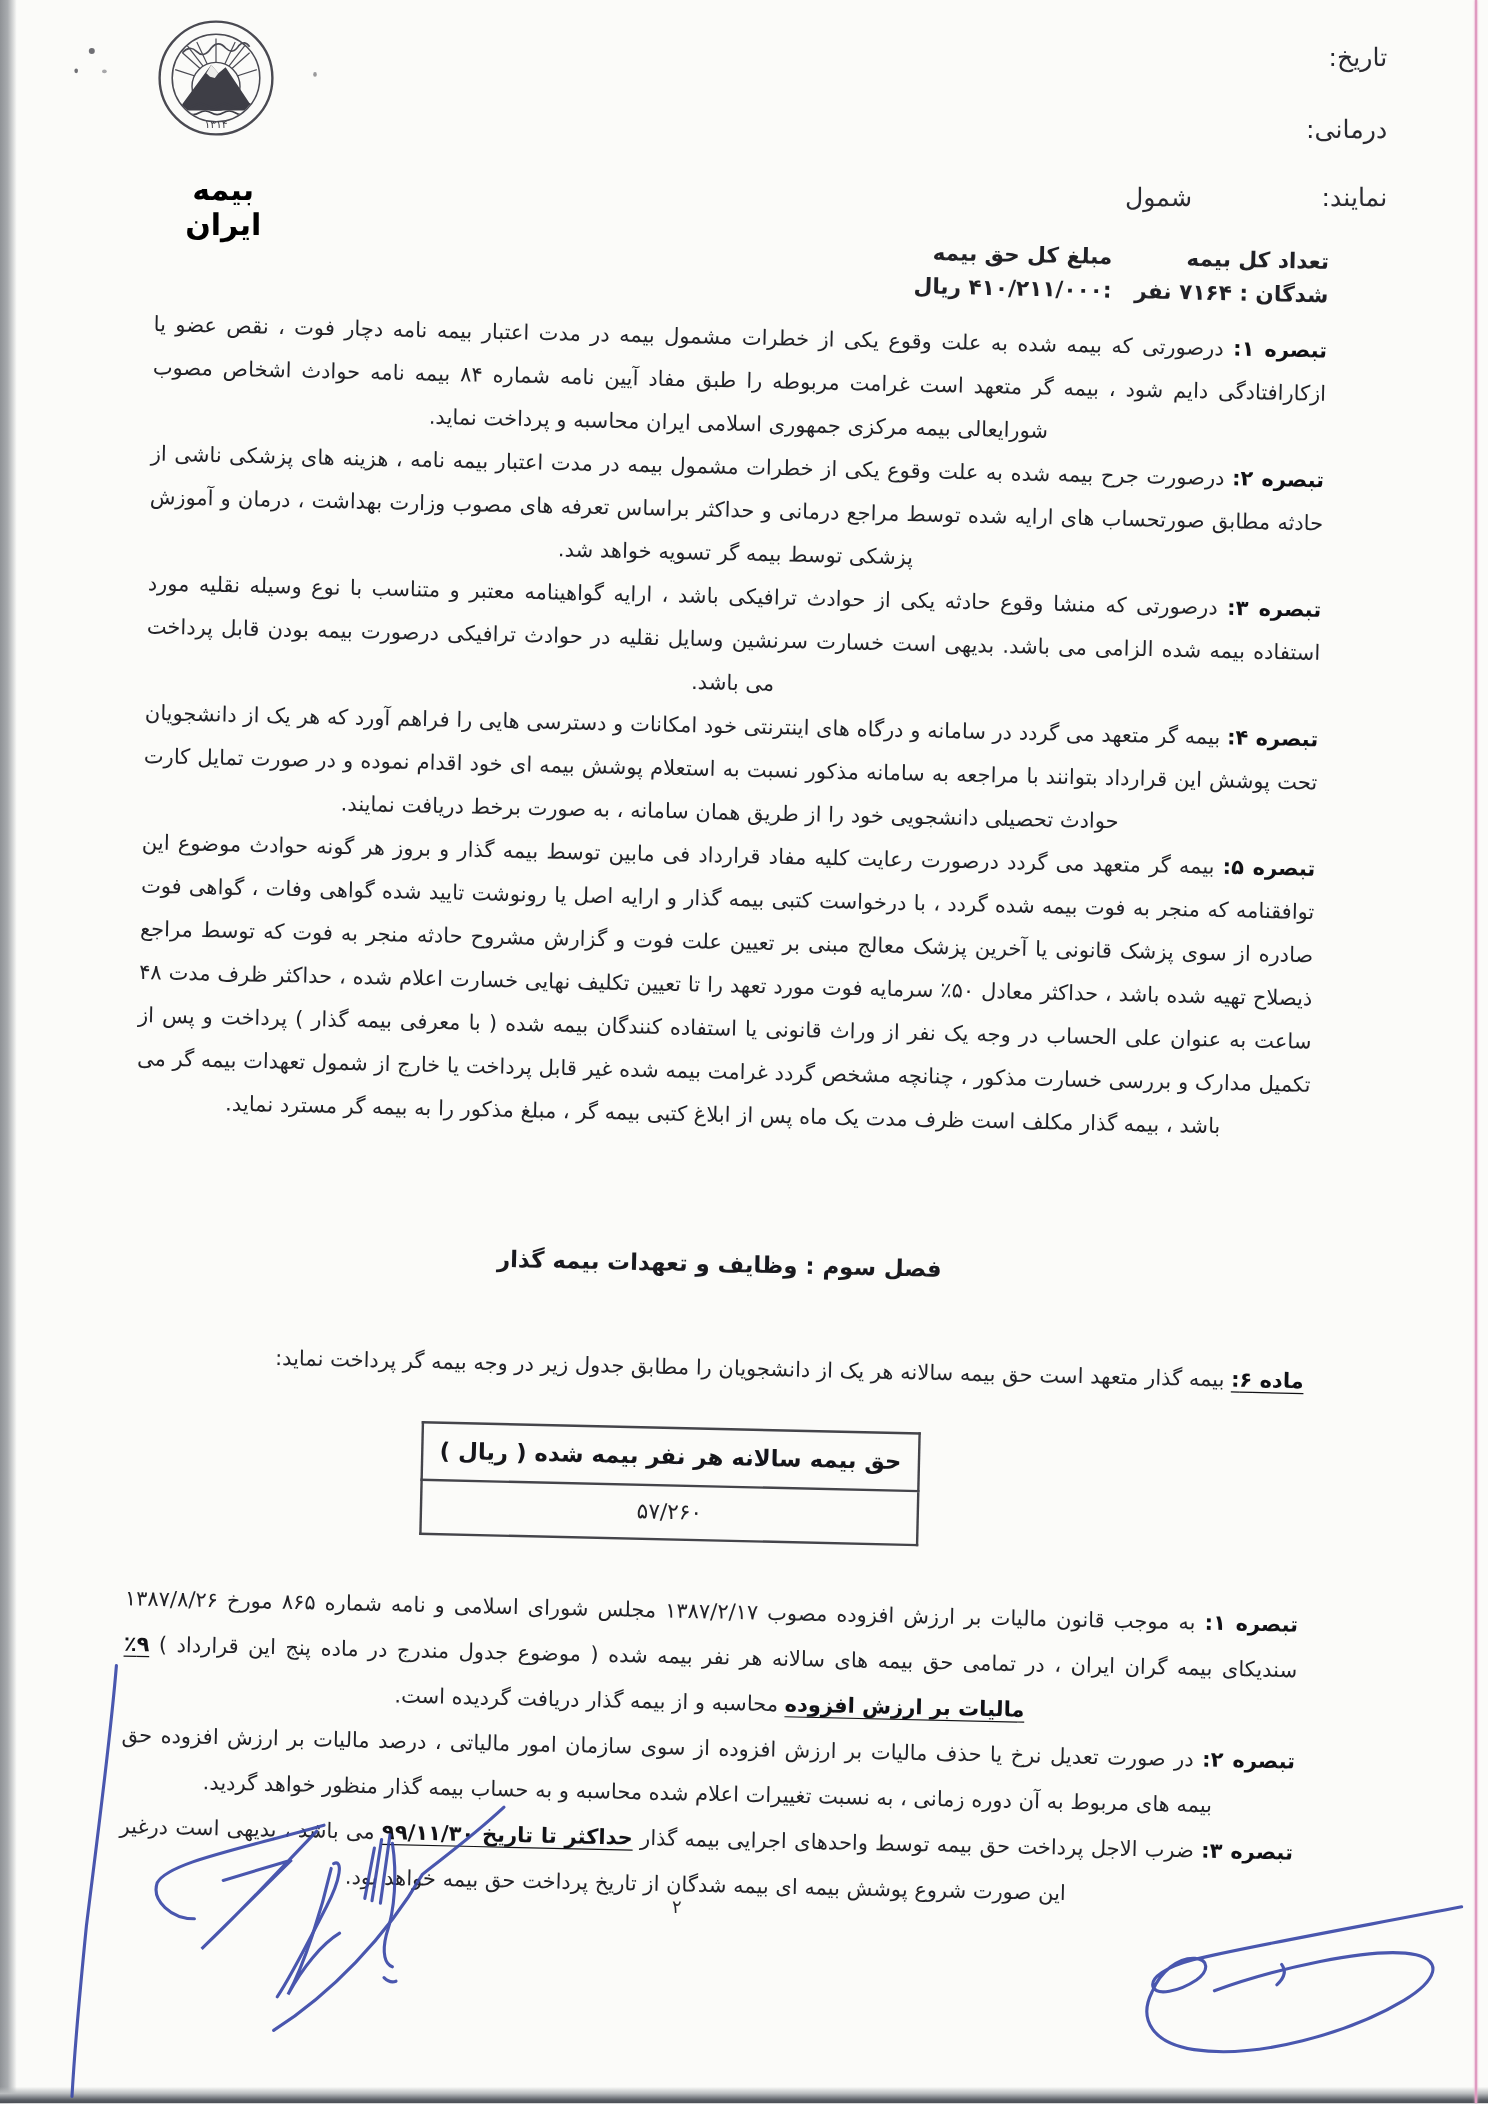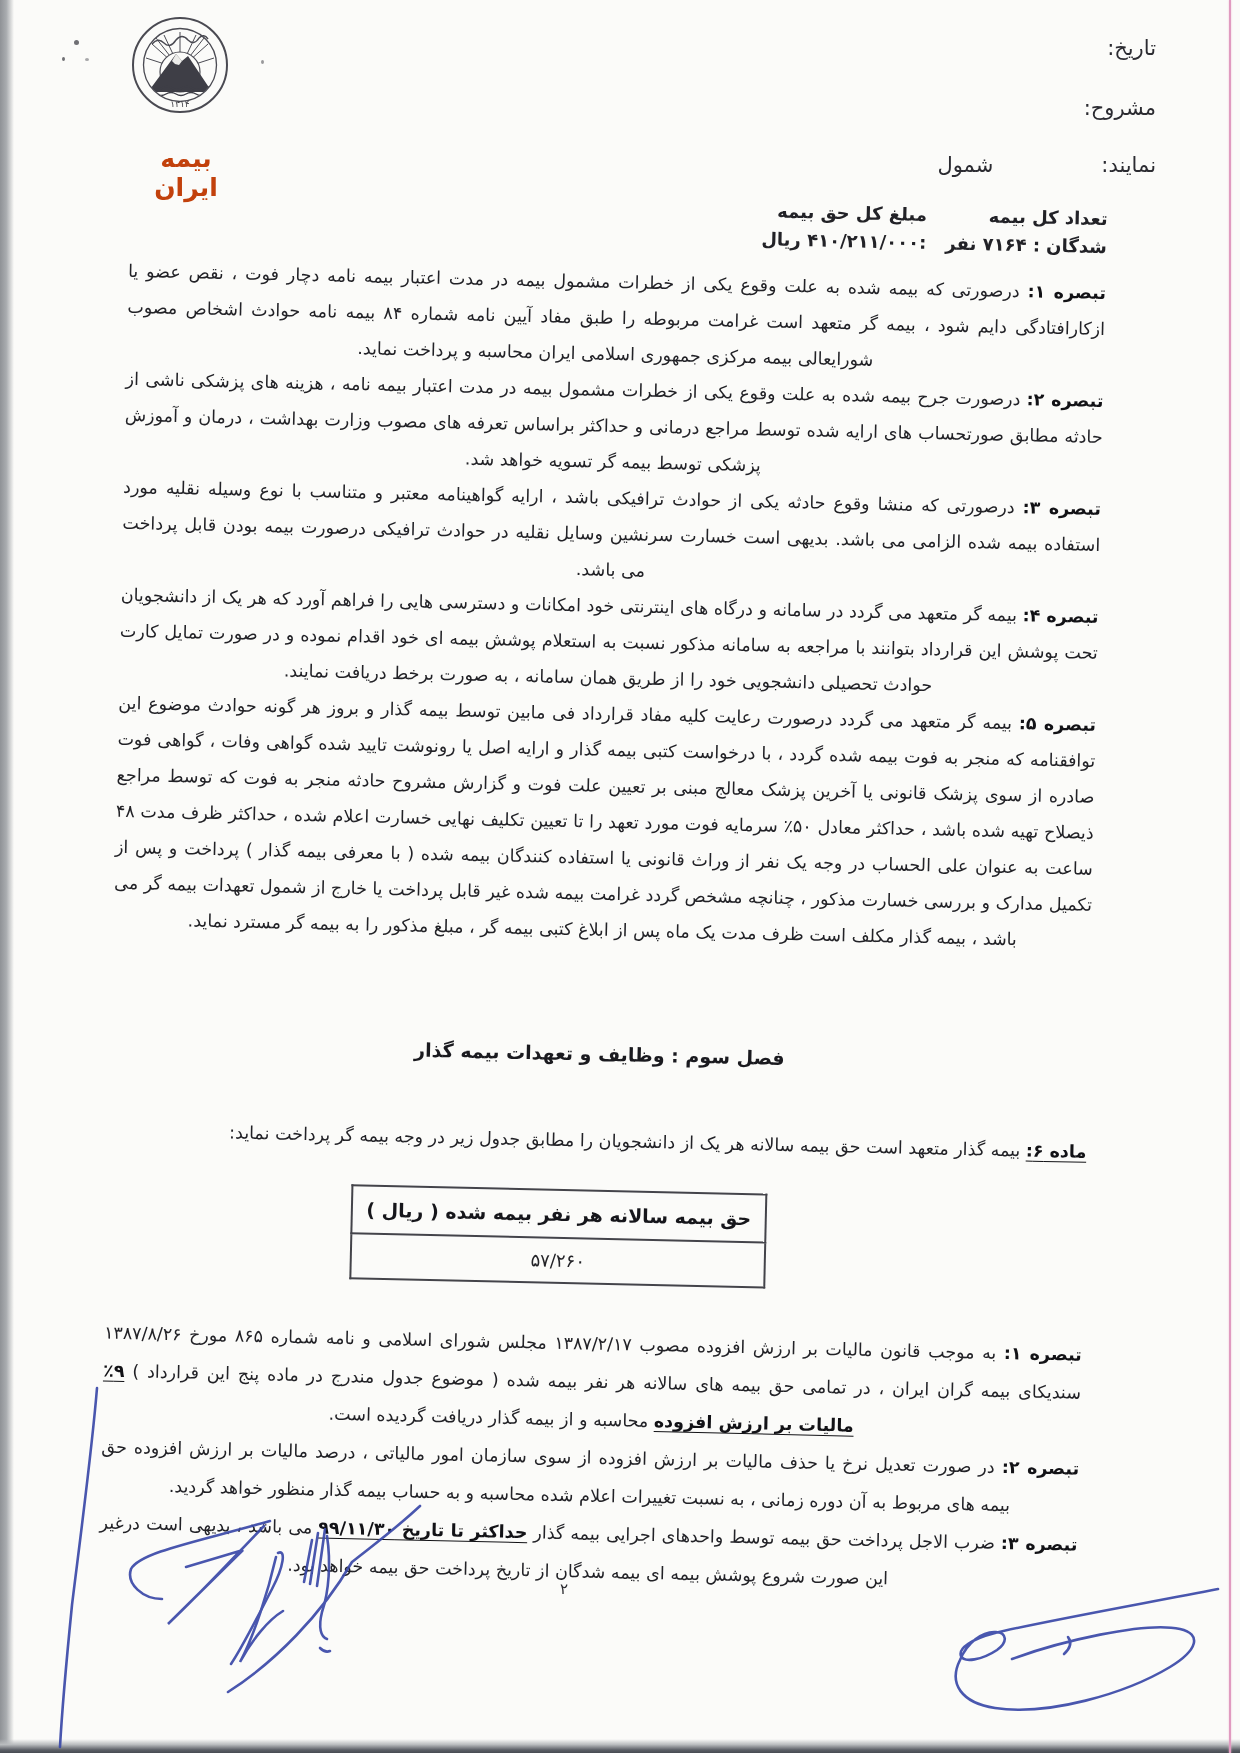--- a/index.html
+++ b/index.html
@@ -15,21 +15,21 @@
     background:linear-gradient(to bottom,rgba(251,251,249,0) 0%,#b9bcbe 40%,#5b5f66 78%,#474b52 100%);}
   .pink-line{position:absolute;top:0;left:1229px;width:2px;height:100%;background:#e09ac0;box-shadow:0 0 2px #eebad4;}
   .speck{position:absolute;border-radius:50%;background:#6f6f74;}
 
   
   .lh-row{position:absolute;font-size:21px;color:#2b2b31;letter-spacing:.2px;}
   .lh-date{right:84px;top:36px;}
   .lh-num{right:84px;top:96px;}
   .lh-att{right:84px;top:153px;display:flex;gap:108px;}
   .brand{position:absolute;left:128px;top:144px;width:116px;text-align:center;
-    font-size:25px;font-weight:bold;color:#c2410c;}
+    font-size:25px;font-weight:bold;color:#000000;}
   .logo{position:absolute;left:126px;top:12px;}
 
   
   .print-area{
     position:absolute;right:132px;top:194px;width:978px;
     transform:rotate(1.3deg);transform-origin:50% 0;
     font-size:17.5px;line-height:36px;color:#222227;
   }
   .summary-row{display:flex;justify-content:space-between;align-items:flex-start;
     font-weight:bold;font-size:18px;line-height:28px;margin-bottom:14px;}
@@ -60,21 +60,21 @@
   <div class="pink-line"></div>
   <div class="speck" style="left:74px;top:40px;width:5px;height:5px;"></div>
   <div class="speck" style="left:62px;top:57px;width:3px;height:4px;"></div>
   <div class="speck" style="left:85px;top:58px;width:4px;height:3px;opacity:.6;"></div>
   <div class="speck" style="left:261px;top:60px;width:3px;height:4px;opacity:.7;"></div>
 
   <div class="lh-row lh-date">
     <span>تاریخ:</span>
   </div>
   <div class="lh-row lh-num">
-    <span>مشروح:</span>
+    <span>درمانی:</span>
   </div>
   <div class="lh-row lh-att">
     <span>نمایند:</span>
     <span>شمول</span>
   </div>
 
   <div class="logo">
     <svg width="108" height="110" viewBox="0 0 108 110">
       <defs>
           <clipPath id="inner">

